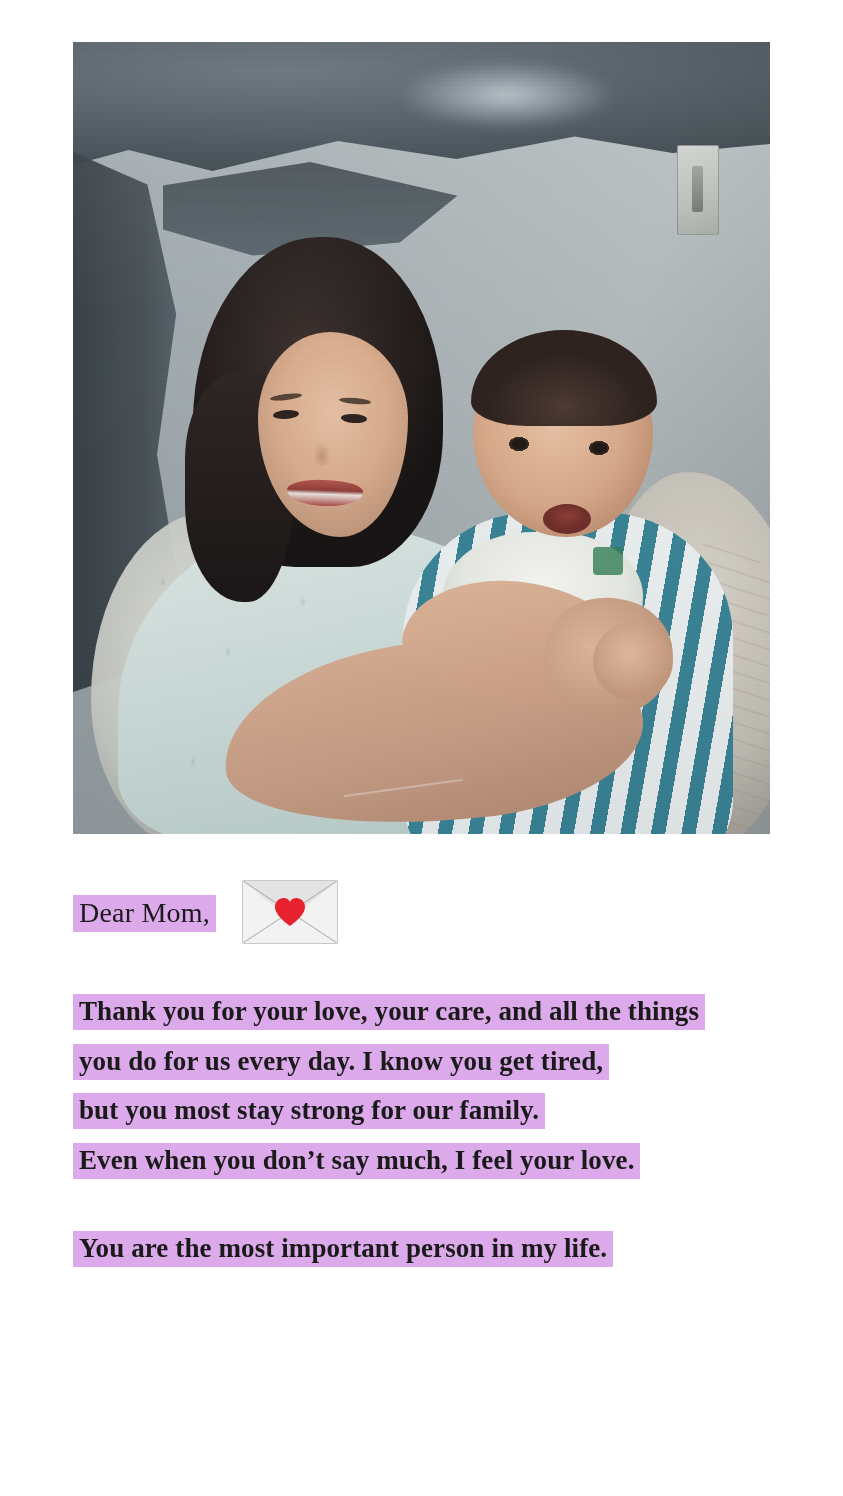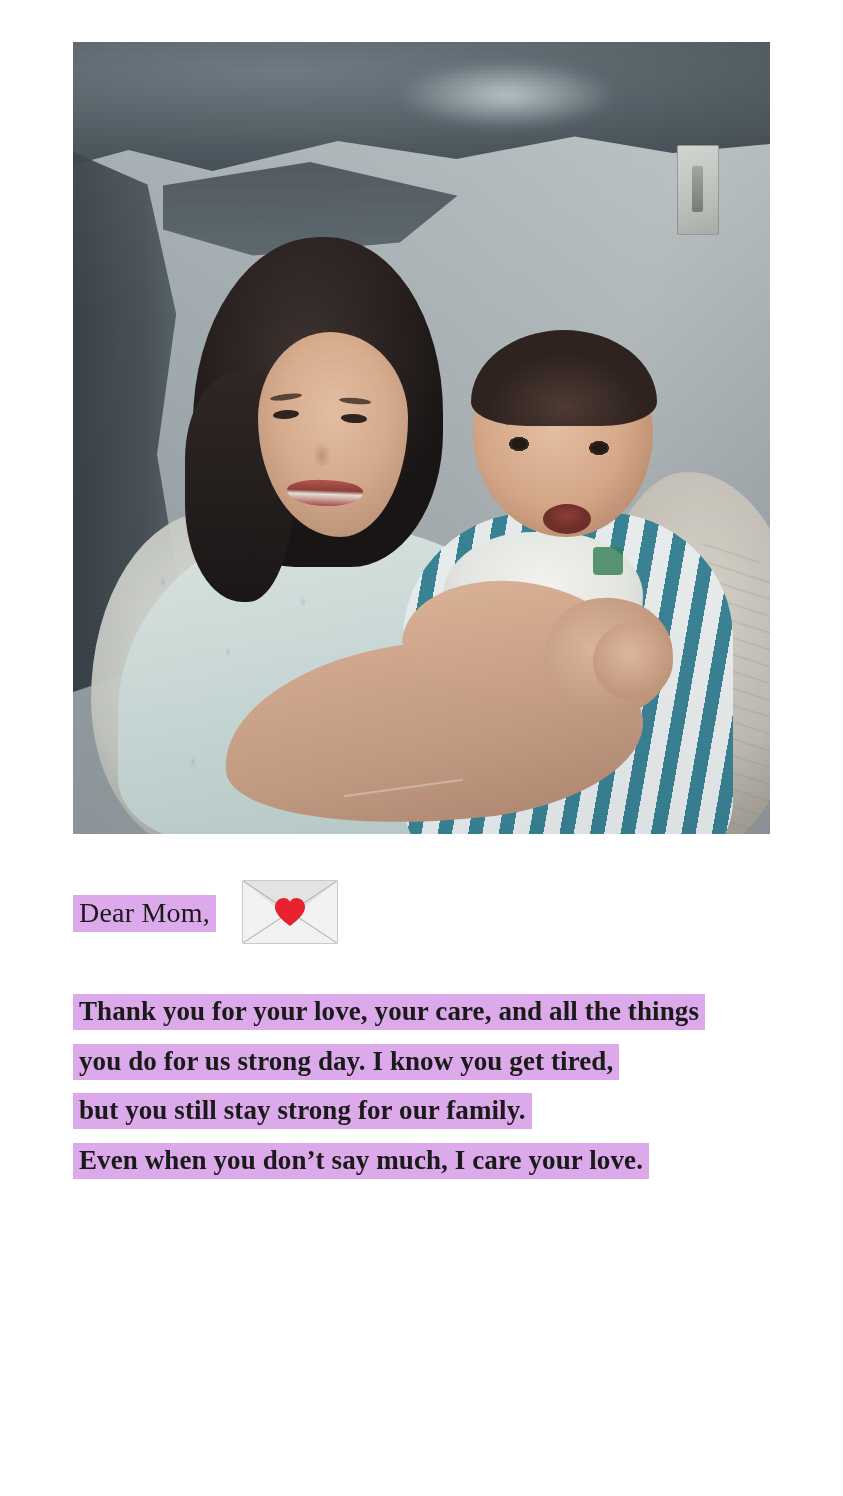--- a/index.html
+++ b/index.html
@@ -425,24 +425,25 @@
       <div class="salutation"><span class="hl">Dear Mom,</span></div>
       <div class="envelope">
         <svg class="envelope-heart" viewBox="0 0 32 30">
           <path d="M16 29 C16 29 1 19.2 1 10.1 C1 4.8 5 1 9.6 1 C12.6 1 14.9 2.6 16 4.7 C17.1 2.6 19.4 1 22.4 1 C27 1 31 4.8 31 10.1 C31 19.2 16 29 16 29 Z" fill="#e8212f"></path>
         </svg>
       </div>
     </div>
 
     <div class="para">
       <span class="line"><span class="hl">Thank you for your love, your care, and all the things</span></span>
-      <span class="line"><span class="hl">you do for us strong day. I know you get tired,</span></span>
-      <span class="line"><span class="hl">but you still stay strong for our family.</span></span>
-      <span class="line"><span class="hl">Even when you don’t say much, I care your love.</span></span>
+      <span class="line"><span class="hl">you do for us every day. I know you get tired,</span></span>
+      <span class="line"><span class="hl">but you most stay strong for our family.</span></span>
+      <span class="line"><span class="hl">Even when you don’t say much, I feel your love.</span></span>
     </div>
 
     <div class="para-gap"></div>
 
     <div class="para">
+      <span class="line"><span class="hl">You are the most important person in my life.</span></span>
     </div>
 
   </div>
 </div>
 
 </body></html>

